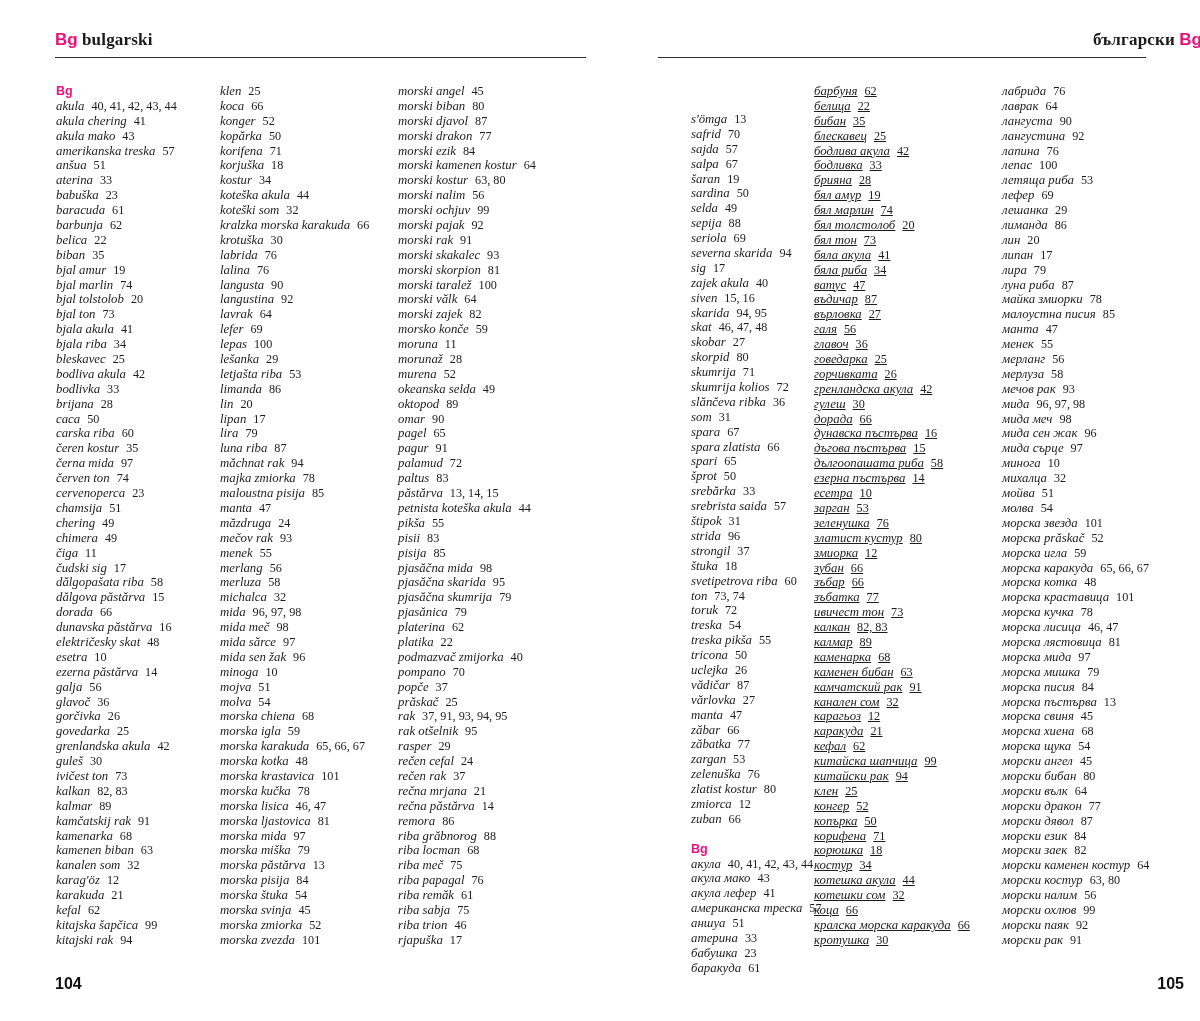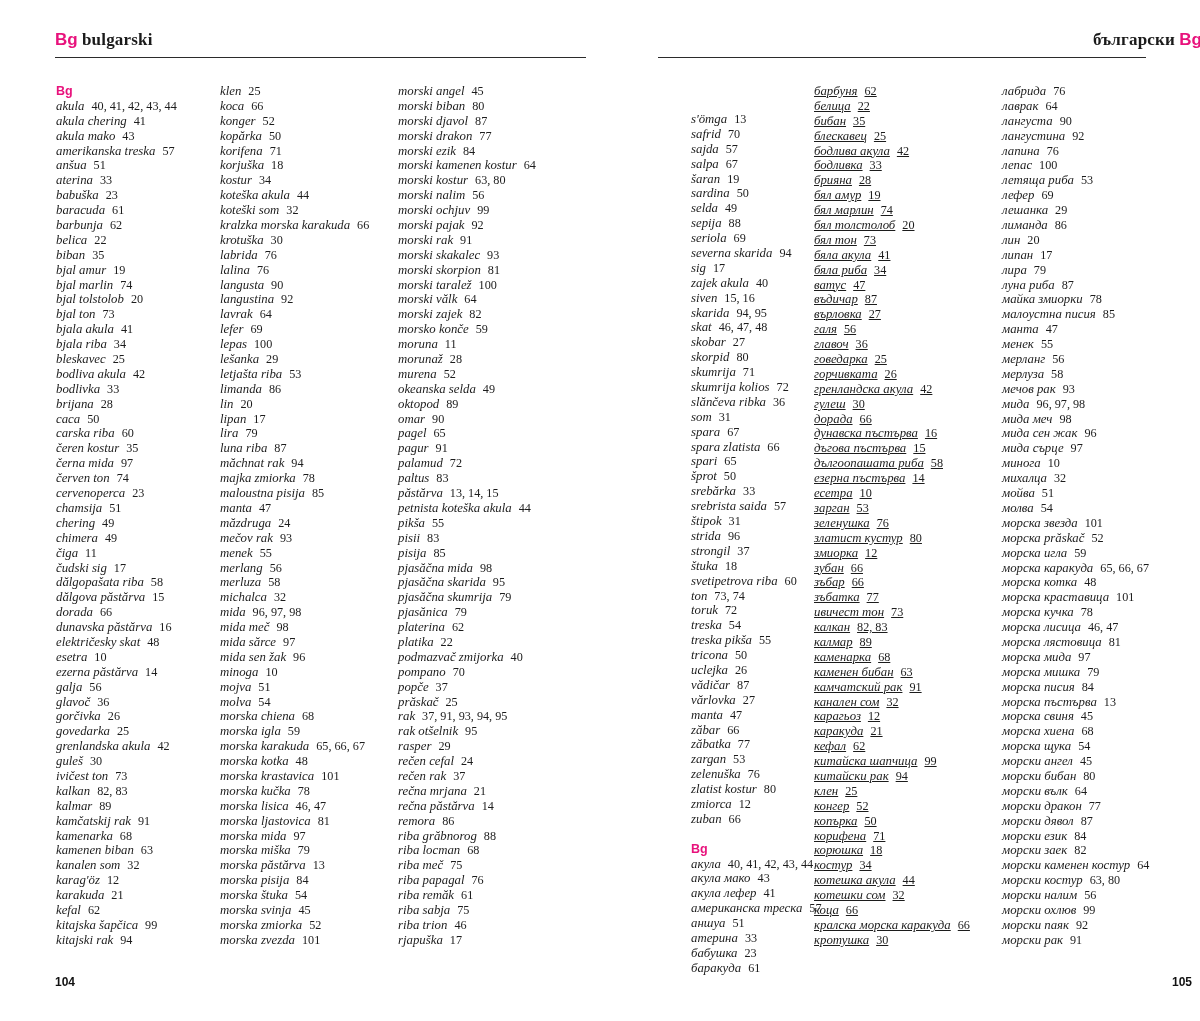--- a/index.html
+++ b/index.html
@@ -10,21 +10,21 @@
   .page-hdr .hdr-title{font-weight:bold;color:#1a1a1a;letter-spacing:.2px;}
   .hdr-rule{position:absolute;top:57px;height:1px;background:#2b2b2b;}
   .col{position:absolute;top:84px;width:172px;}
   .entry{height:14.9px;line-height:14.9px;font-size:12.8px;font-style:italic;white-space:nowrap;color:#1c1c1c;}
   .entry .term{font-style:italic;}
   .entry .pg{font-style:normal;margin-left:7px;font-size:12.2px;}
   .entry.section{font-family:"Liberation Sans",sans-serif;font-style:normal;font-weight:bold;
                  font-size:12.5px;color:var(--accent,#e8127c);}
   .entry.gap{visibility:hidden;}
   .page-num{position:absolute;top:975px;font-family:"Liberation Sans",sans-serif;font-weight:bold;
-            font-size:12px;color:#111;}
+            font-size:16px;color:#111;}
 </style>
 </head>
 <body>
 
 <div class="spread">
 
   <div class="page-hdr" style="left:55px;">
     <span class="bg-label">Bg</span>
     <span class="hdr-title">bulgarski</span>
   </div>
@@ -392,15 +392,15 @@
       <div class="entry"><span class="term">морски заек</span><span class="pg">82</span></div>
       <div class="entry"><span class="term">морски каменен костур</span><span class="pg">64</span></div>
       <div class="entry"><span class="term">морски костур</span><span class="pg">63, 80</span></div>
       <div class="entry"><span class="term">морски налим</span><span class="pg">56</span></div>
       <div class="entry"><span class="term">морски охлюв</span><span class="pg">99</span></div>
       <div class="entry"><span class="term">морски паяк</span><span class="pg">92</span></div>
       <div class="entry"><span class="term">морски рак</span><span class="pg">91</span></div>
     </div>
 
   <div class="page-num" style="left:55px;">104</div>
-  <div class="page-num" style="right:52px;">105</div>
+  <div class="page-num" style="right:60px;">105</div>
 
 </div>
 
 </body></html>

